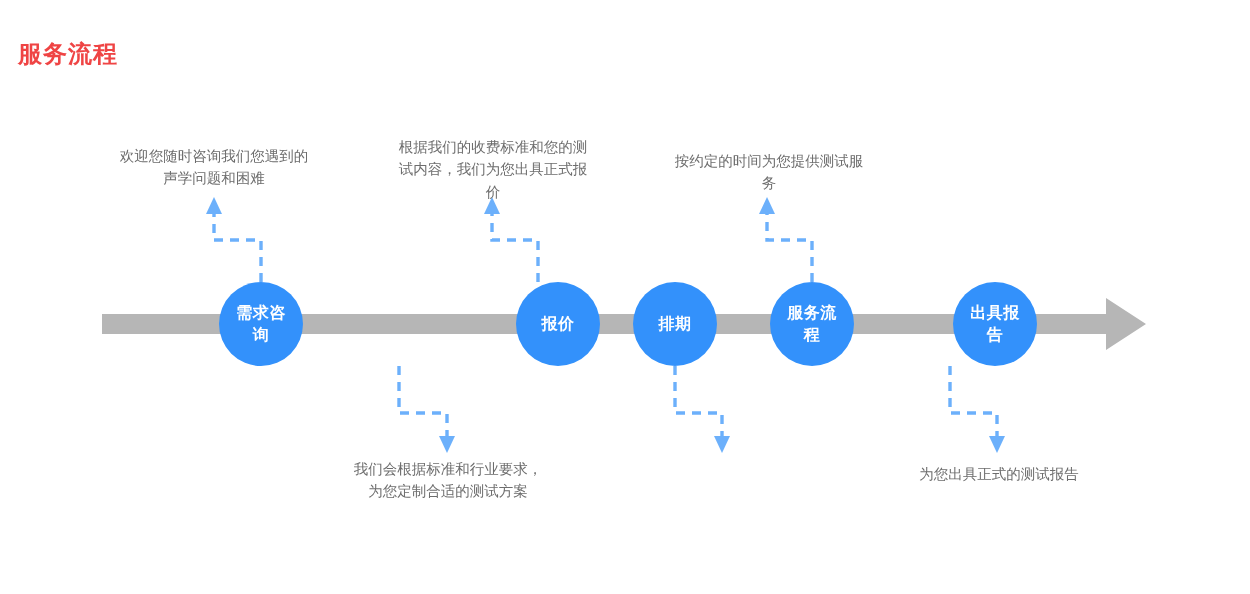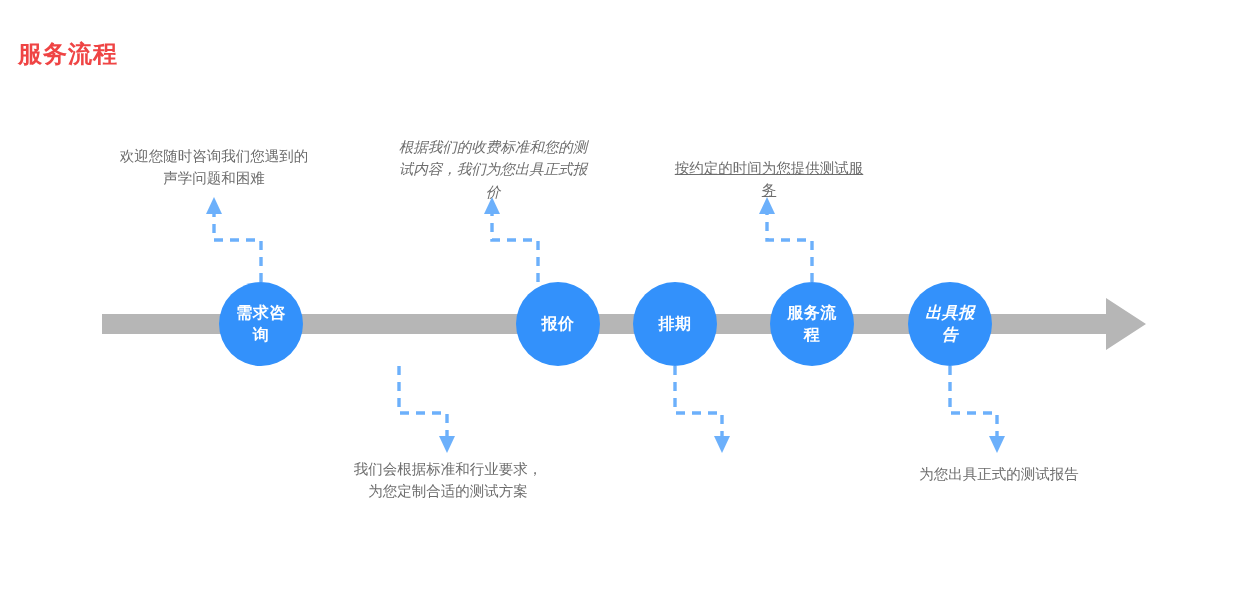--- a/index.html
+++ b/index.html
@@ -136,28 +136,28 @@
   </div>
 
   <div class="step-node" style="left:633px; top:282px;align-items:center;">
     <span class="step-label wide">排期</span>
   </div>
 
   <div class="step-node" style="left:770px; top:282px;">
     <span class="step-label">服务流程</span>
   </div>
 
-  <div class="step-node" style="left:908px; top:282px;font-style:italic;">
+  <div class="step-node" style="left:953px; top:282px;">
     <span class="step-label">出具报告</span>
   </div>
 
   <div class="caption top" style="left:114px; top:145px;">欢迎您随时咨询我们您遇到的声学问题和困难</div>
 
   <div class="caption bottom" style="left:348px; top:458px;">我们会根据标准和行业要求，为您定制合适的测试方案</div>
 
-  <div class="caption top" style="left:393px; top:136px;font-style:italic;">根据我们的收费标准和您的测试内容，我们为您出具正式报价</div>
+  <div class="caption top" style="left:393px; top:136px;">根据我们的收费标准和您的测试内容，我们为您出具正式报价</div>
 
 
-  <div class="caption top" style="left:669px; top:157px;text-decoration:underline;">按约定的时间为您提供测试服务</div>
+  <div class="caption top" style="left:669px; top:150px;">按约定的时间为您提供测试服务</div>
 
   <div class="caption bottom" style="left:899px; top:463px;">为您出具正式的测试报告</div>
 
 </div>
 
 </body></html>

